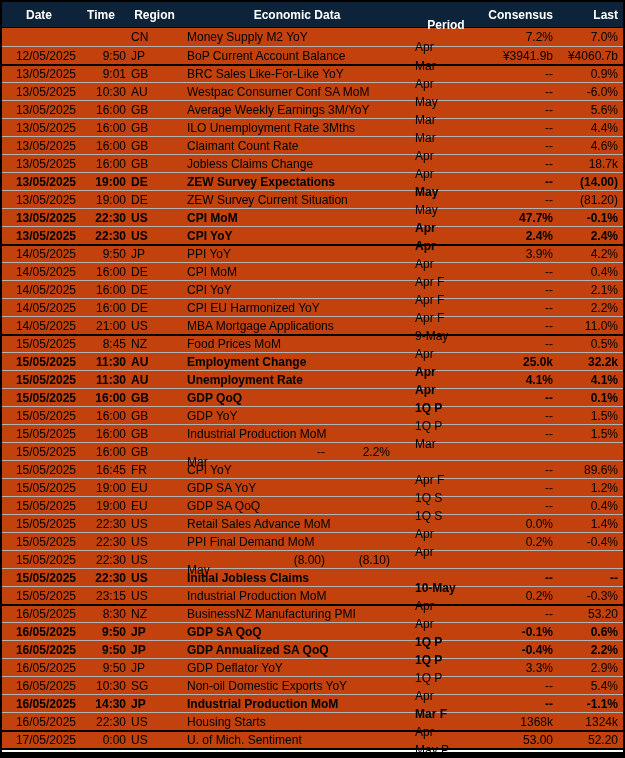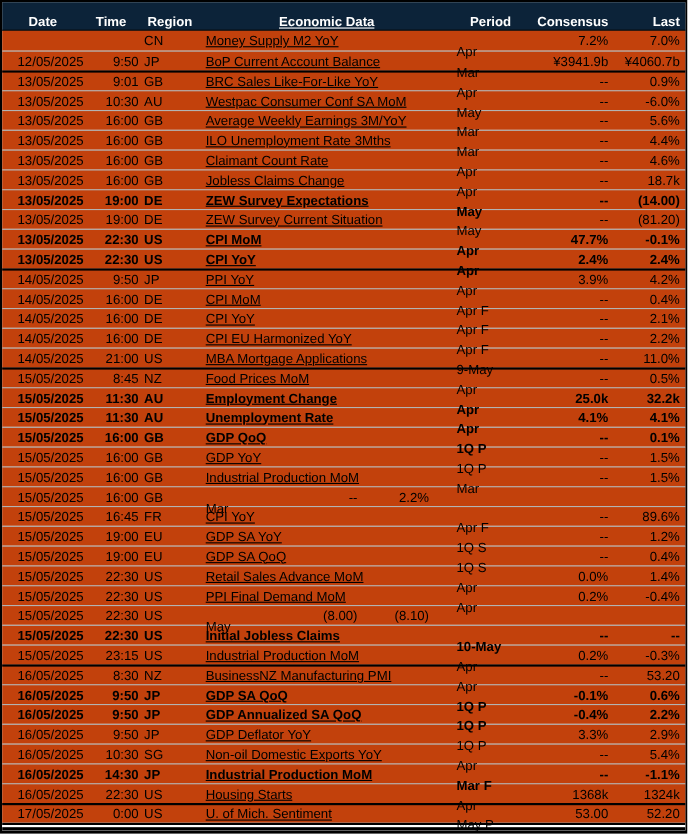--- a/index.html
+++ b/index.html
@@ -16,41 +16,41 @@
     padding: 2px 2px 0 2px;
     overflow: hidden;
   }
   .table {
     width: 621px;
     background: #ffffff;
   }
   .header-row {
     display: flex;
     height: 26px;
-    align-items: flex-end;
+    align-items: center;
     background: #0c2339;
     color: #ffffff;
     font-weight: bold;
     border-bottom: 1px solid #000000;
   }
   .row {
     display: flex;
     height: 18px;
     align-items: center;
     background: #c2410c;
     border-top: 1px solid #b3b3b3;
   }
   .row:first-child { border-top: none; }
   .row.group-start { border-top: 2px solid #000000; }
   .row.bold { font-weight: bold; }
   .cell { white-space: nowrap; overflow: hidden; }
   .c-date   { width: 74px;  padding-left: 6px;  text-align: right; }
   .c-time   { width: 50px;  padding-left: 4px;  text-align: right; }
   .c-region { width: 57px;  padding-left: 5px;  text-align: left; }
-  .c-event  { width: 228px; padding-left: 4px;  text-align: left; text-decoration: underline; }
+  .c-event  { width: 228px; padding-left: 4px;  text-align: left; }
   .c-period { width: 70px;  padding-left: 4px;  text-align: left; margin-top: 20px; }
   .c-cons   { width: 80px;  padding-right: 8px; text-align: right; }
   .c-last   { width: 62px;  padding-right: 5px; text-align: right; }
   .header-row .c-date, .header-row .c-time, .header-row .c-region,
   .header-row .c-event, .header-row .c-period {
     text-align: center; padding-left: 0;
   }
   .footer-strip {
     height: 7px;
     background: #ffffff;

